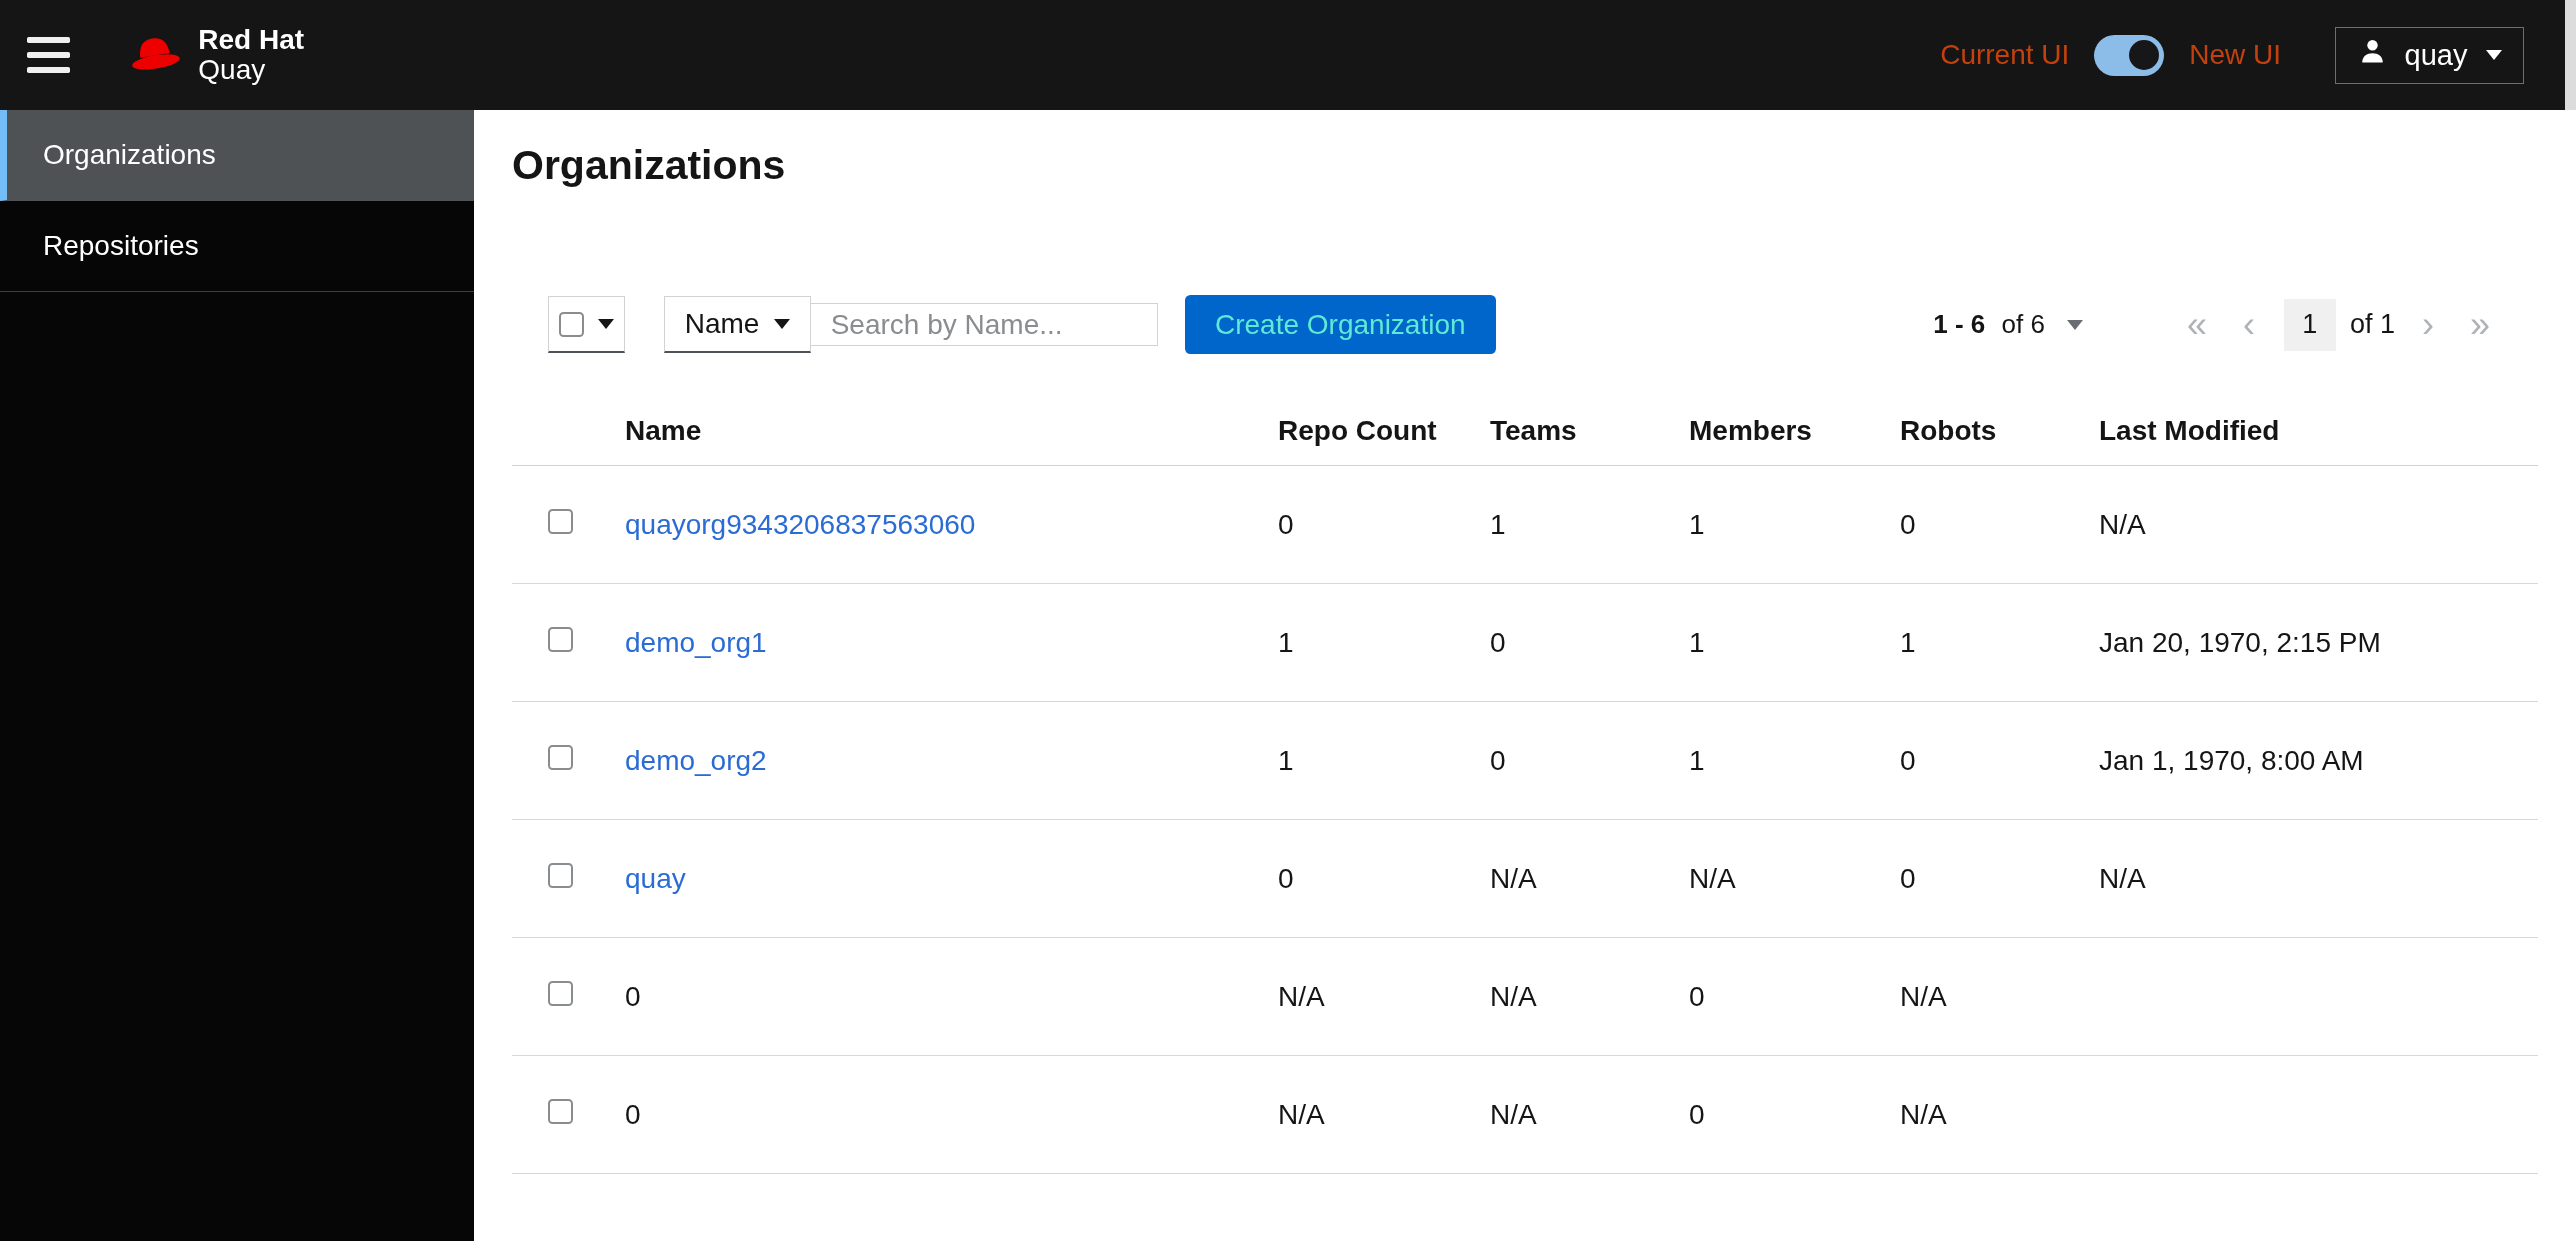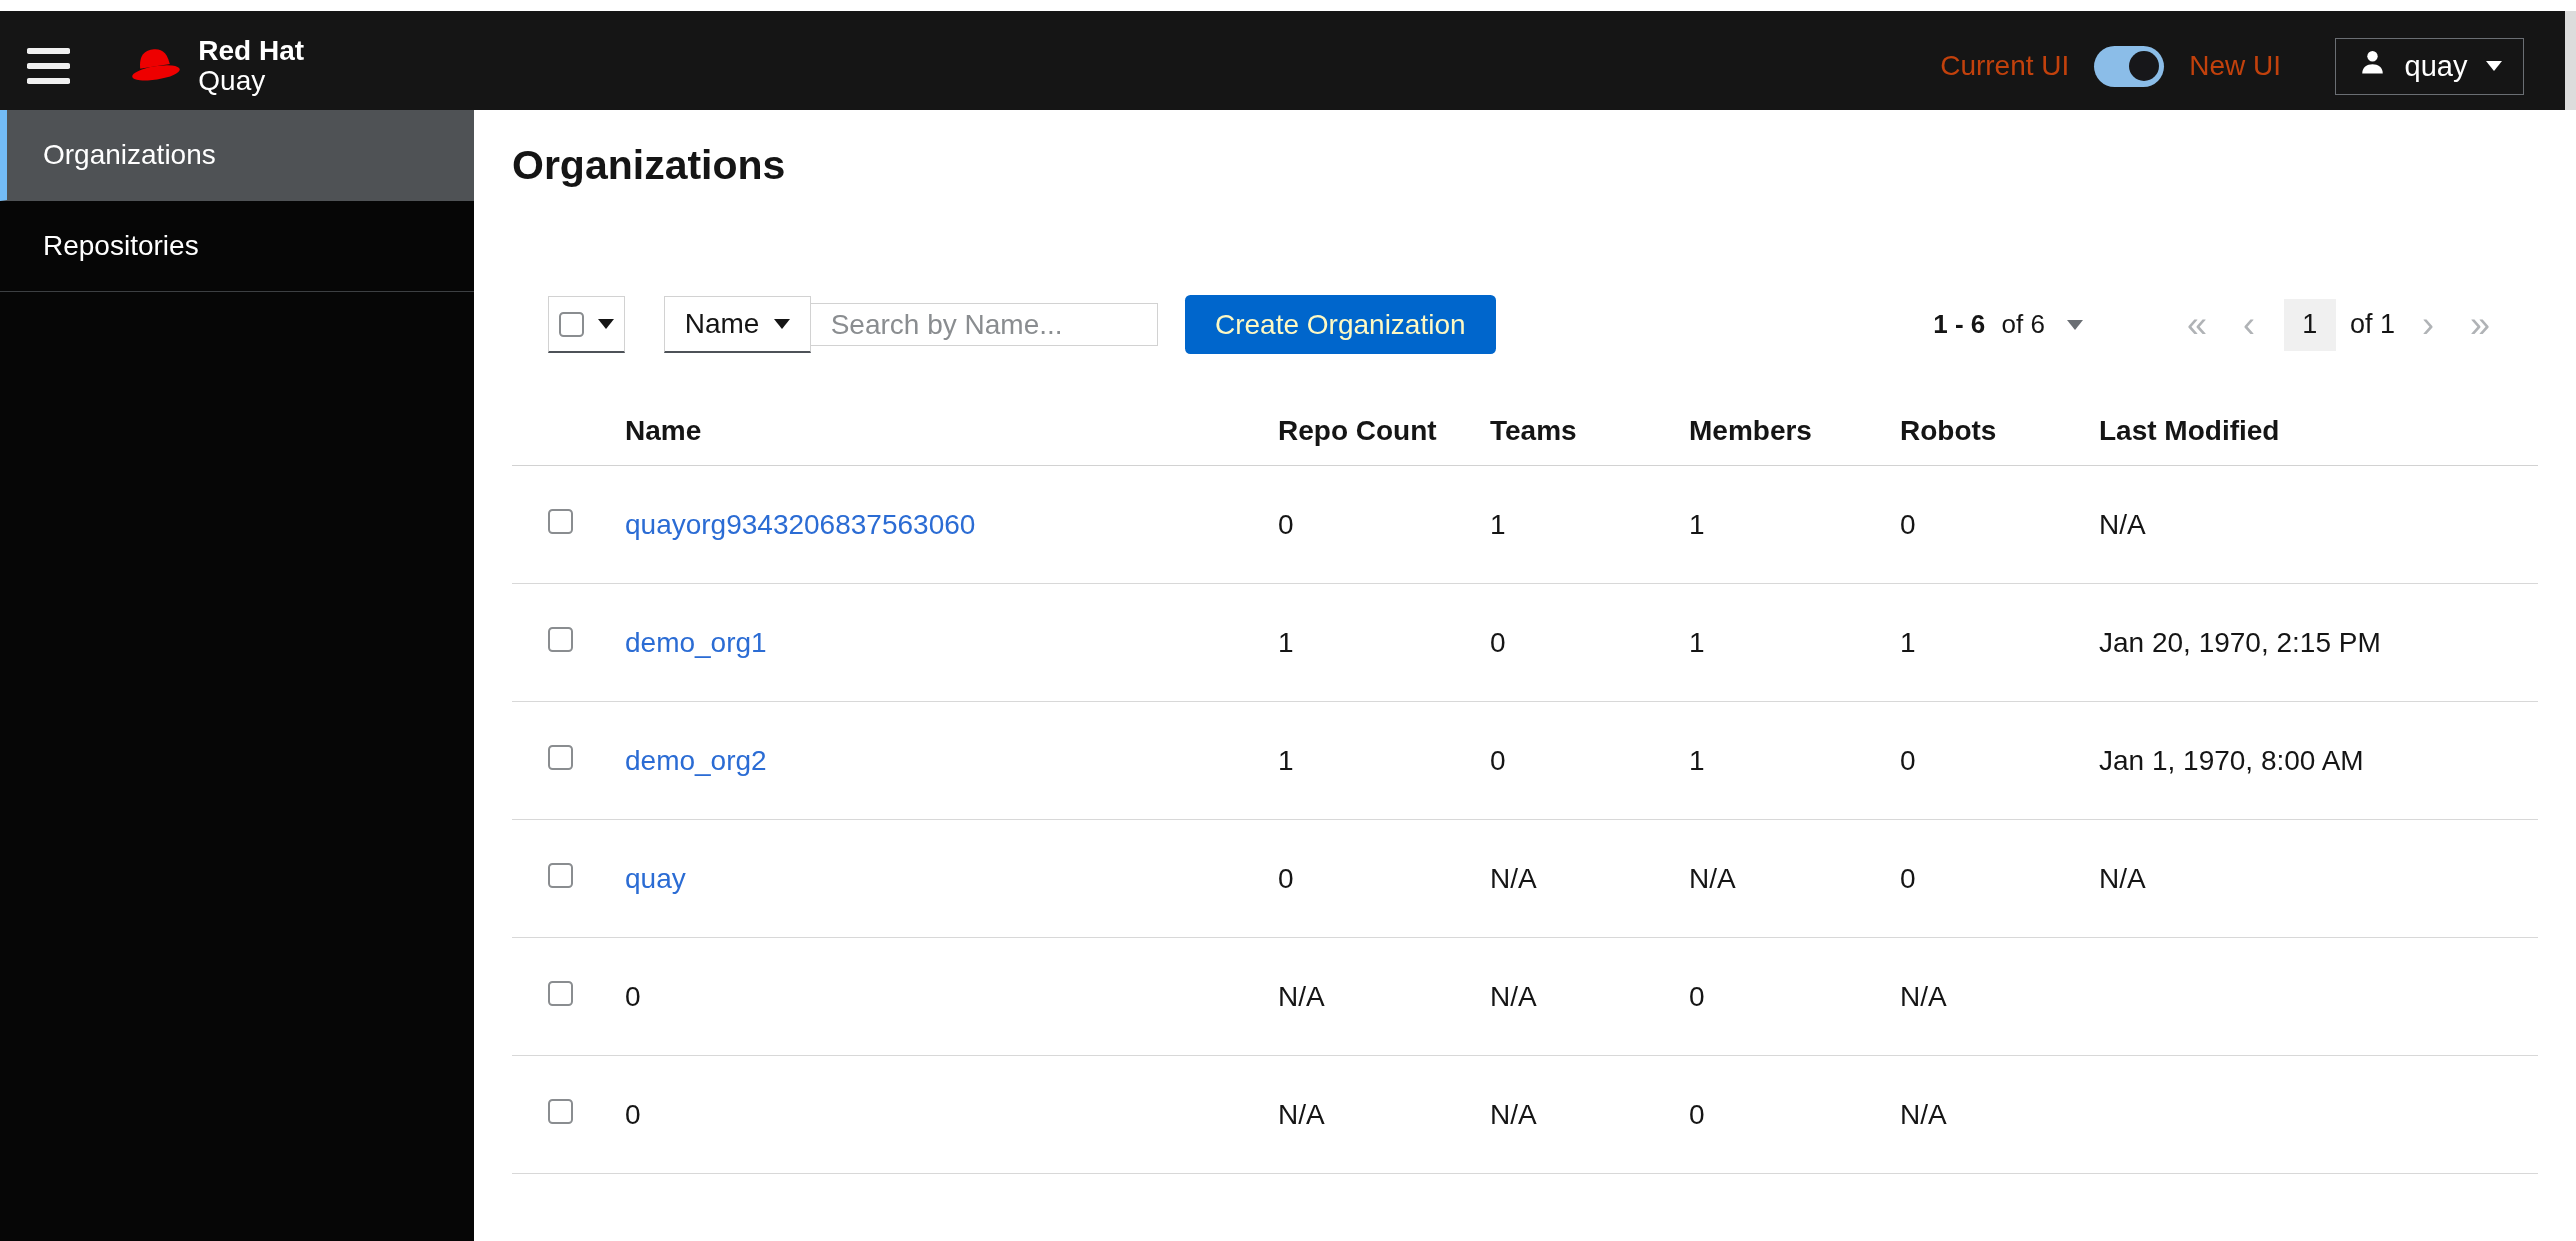--- a/index.html
+++ b/index.html
@@ -7,21 +7,21 @@
   html, body { width: 2576px; height: 1241px; overflow: hidden; }
   body {
     font-family: "Liberation Sans", "DejaVu Sans", sans-serif;
     background: #ffffff;
     color: #151515;
     position: relative;
   }
 
   
   .masthead {
-    position: absolute; top: 11px; left: 0; right: 0; height: 110px;
+    position: absolute; top: 0; left: 0; right: 0; height: 110px;
     background: var(--masthead-bg, #151515);
     display: flex; align-items: center;
     padding: 0 52px 0 27px;
     color: #fff;
   }
   .hamburger { width: 43px; display: flex; flex-direction: column; gap: 9px; cursor: pointer; background: none; border: none; padding: 0; }
   .hamburger .bar { height: 6.3px; background: #f0f0f0; border-radius: 1.8px; }
   .brand { display: flex; align-items: center; margin-left: 57px; gap: 14.3px; }
   .brand-text { display: flex; flex-direction: column; line-height: 30px; }
   .brand-line1 { font-weight: 700; font-size: 28px; color: #fff; }
@@ -81,21 +81,21 @@
     padding: 0 19.7px; font-size: 28px; color: #151515; cursor: pointer;
   }
   .search-input {
     width: 347px; height: 43px; border: 1.8px solid #d2d2d2; border-left: none;
     padding: 0 19.7px; font-size: 28px; color: #151515; outline: none;
     font-family: "Liberation Sans", "DejaVu Sans", sans-serif;
   }
   .search-input::placeholder { color: #8a8d90; opacity: 1; }
   .create-btn {
     margin-left: 27px; height: 59px; padding: 10px 30px;
-    background: var(--primary-button, #0066cc); color: #fef9c3; font-size: 28px;
+    background: var(--primary-button, #0066cc); color: #5eead4; font-size: 28px;
     border: none; border-radius: 5.4px; cursor: pointer;
     font-family: "Liberation Sans", "DejaVu Sans", sans-serif;
   }
 
   
   .pagination { margin-left: auto; display: flex; align-items: center; margin-right: 30px; }
   .page-range-toggle { display: flex; align-items: center; gap: 22px; background: none; border: none; cursor: pointer;
     font-size: 26px; color: #151515; font-family: "Liberation Sans", "DejaVu Sans", sans-serif; }
   .page-range-bold { font-weight: 700; }
   .page-range-rest { font-weight: 400; margin-left: 9px; }

